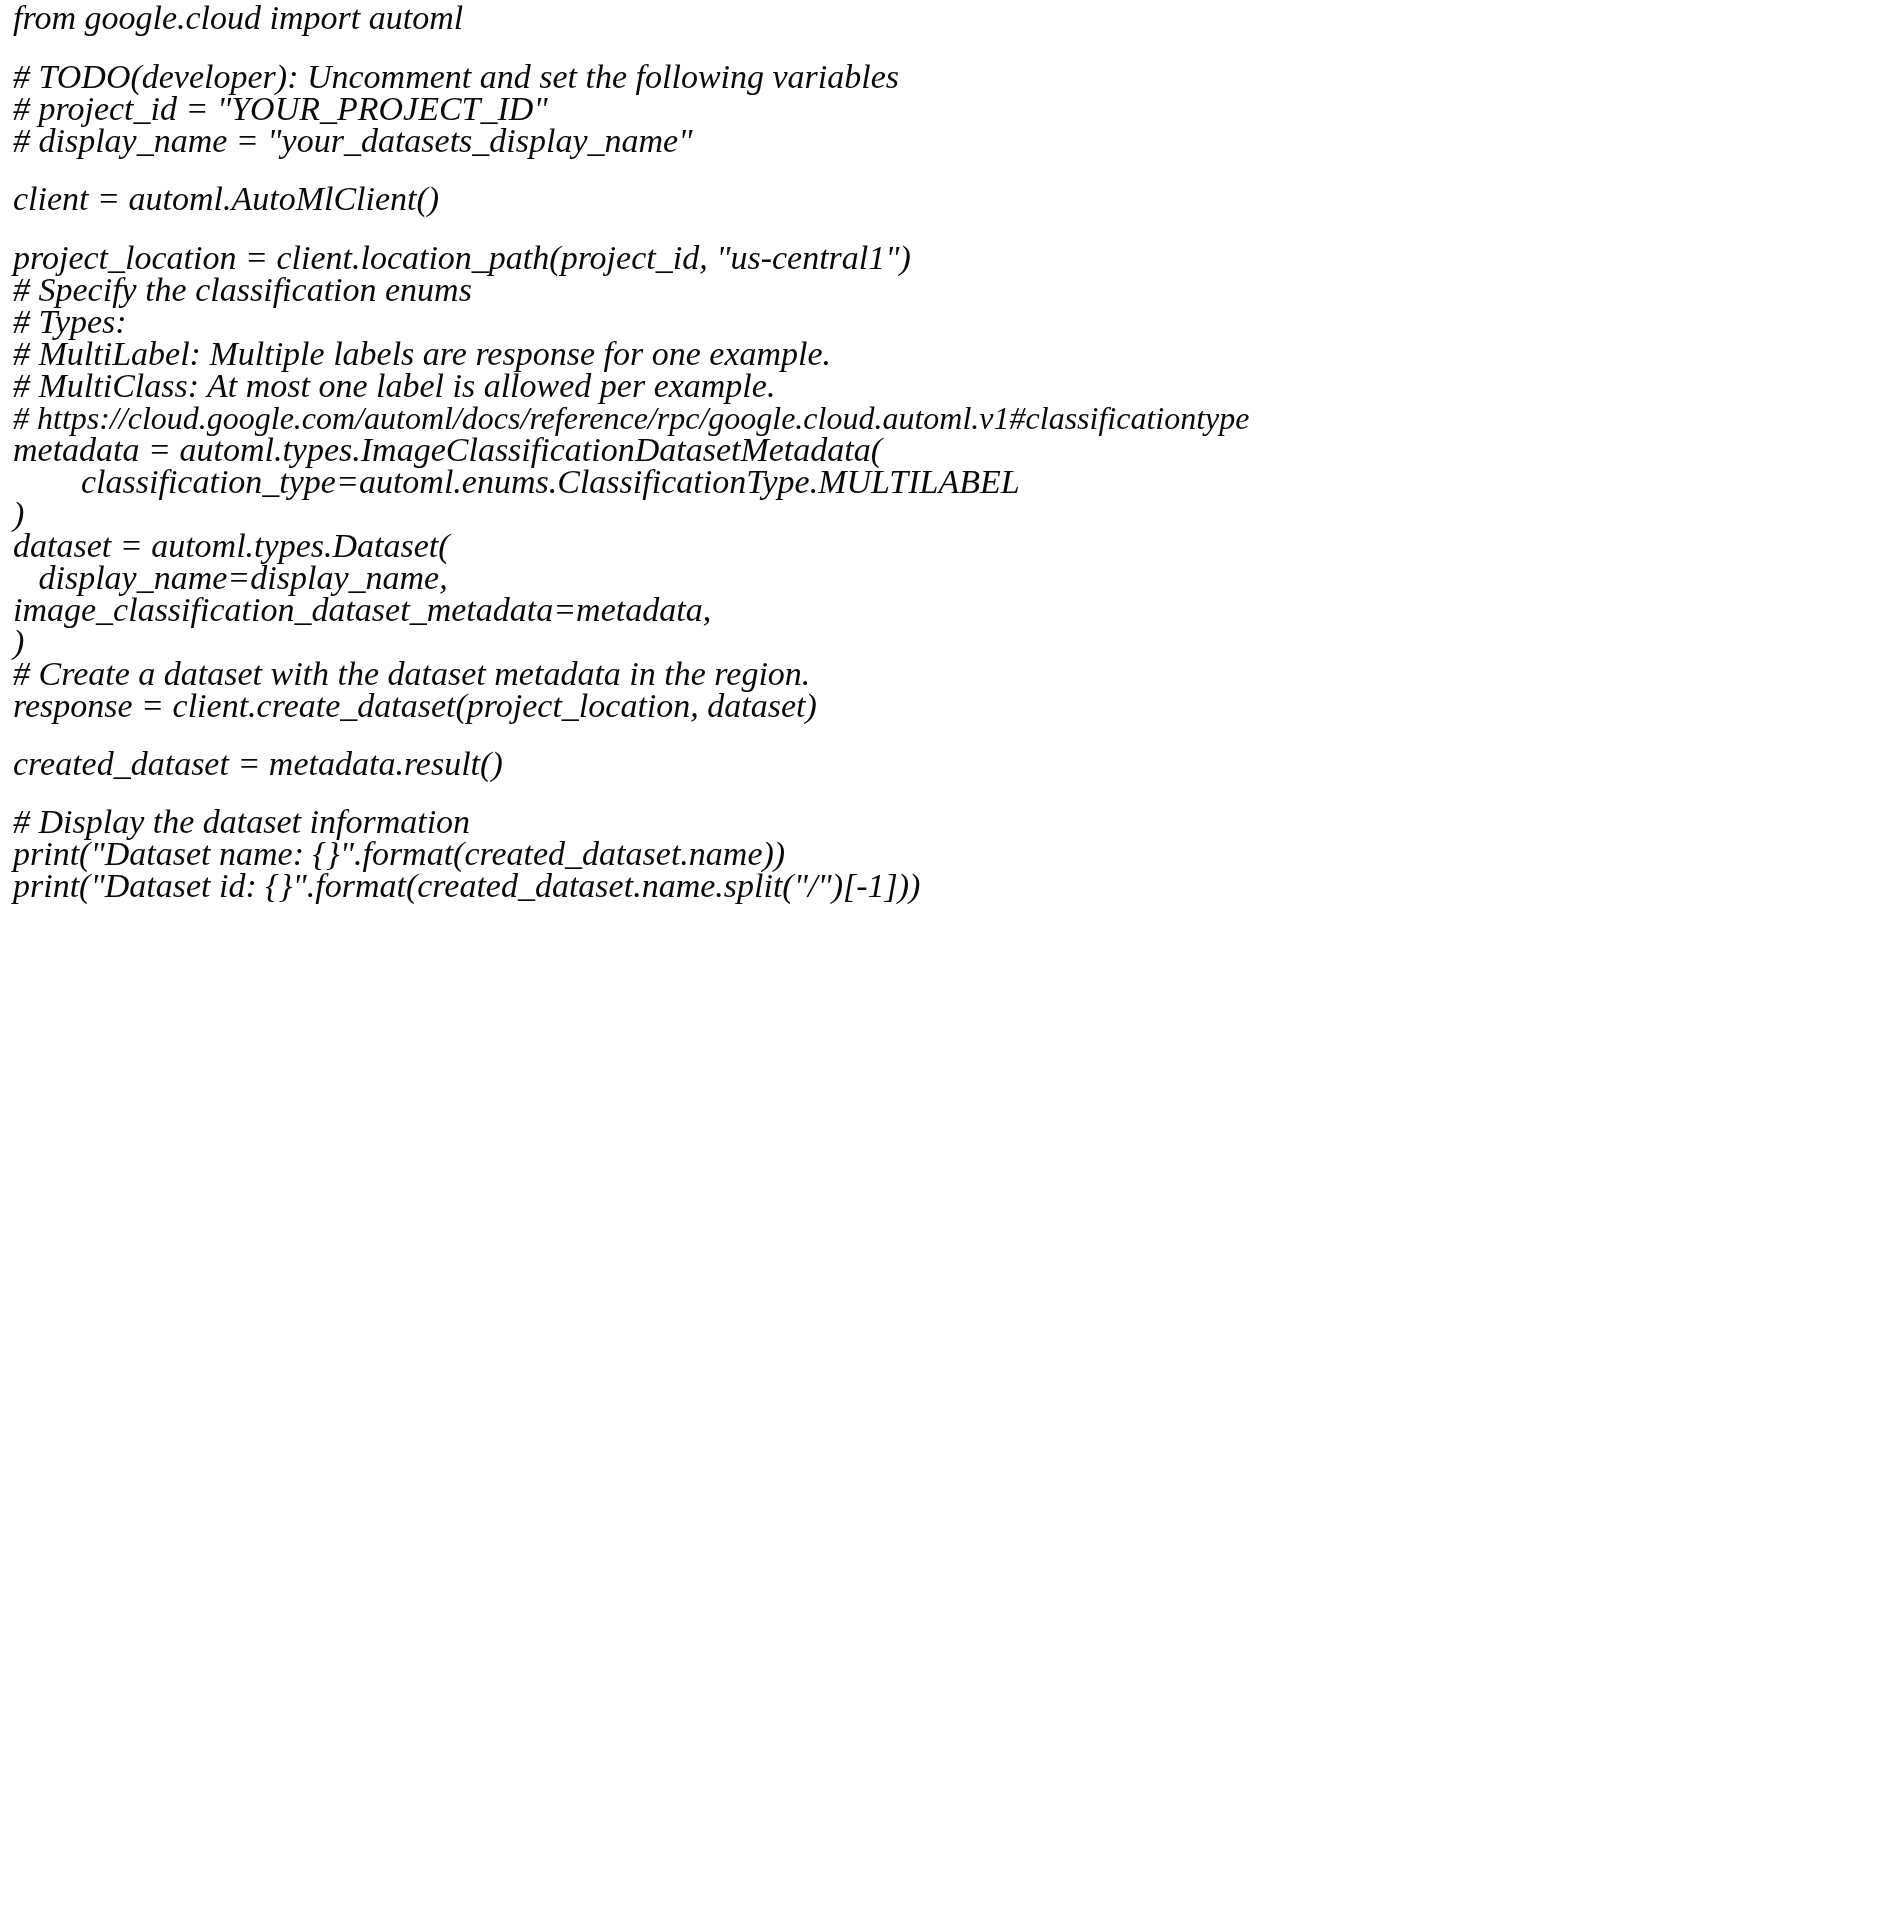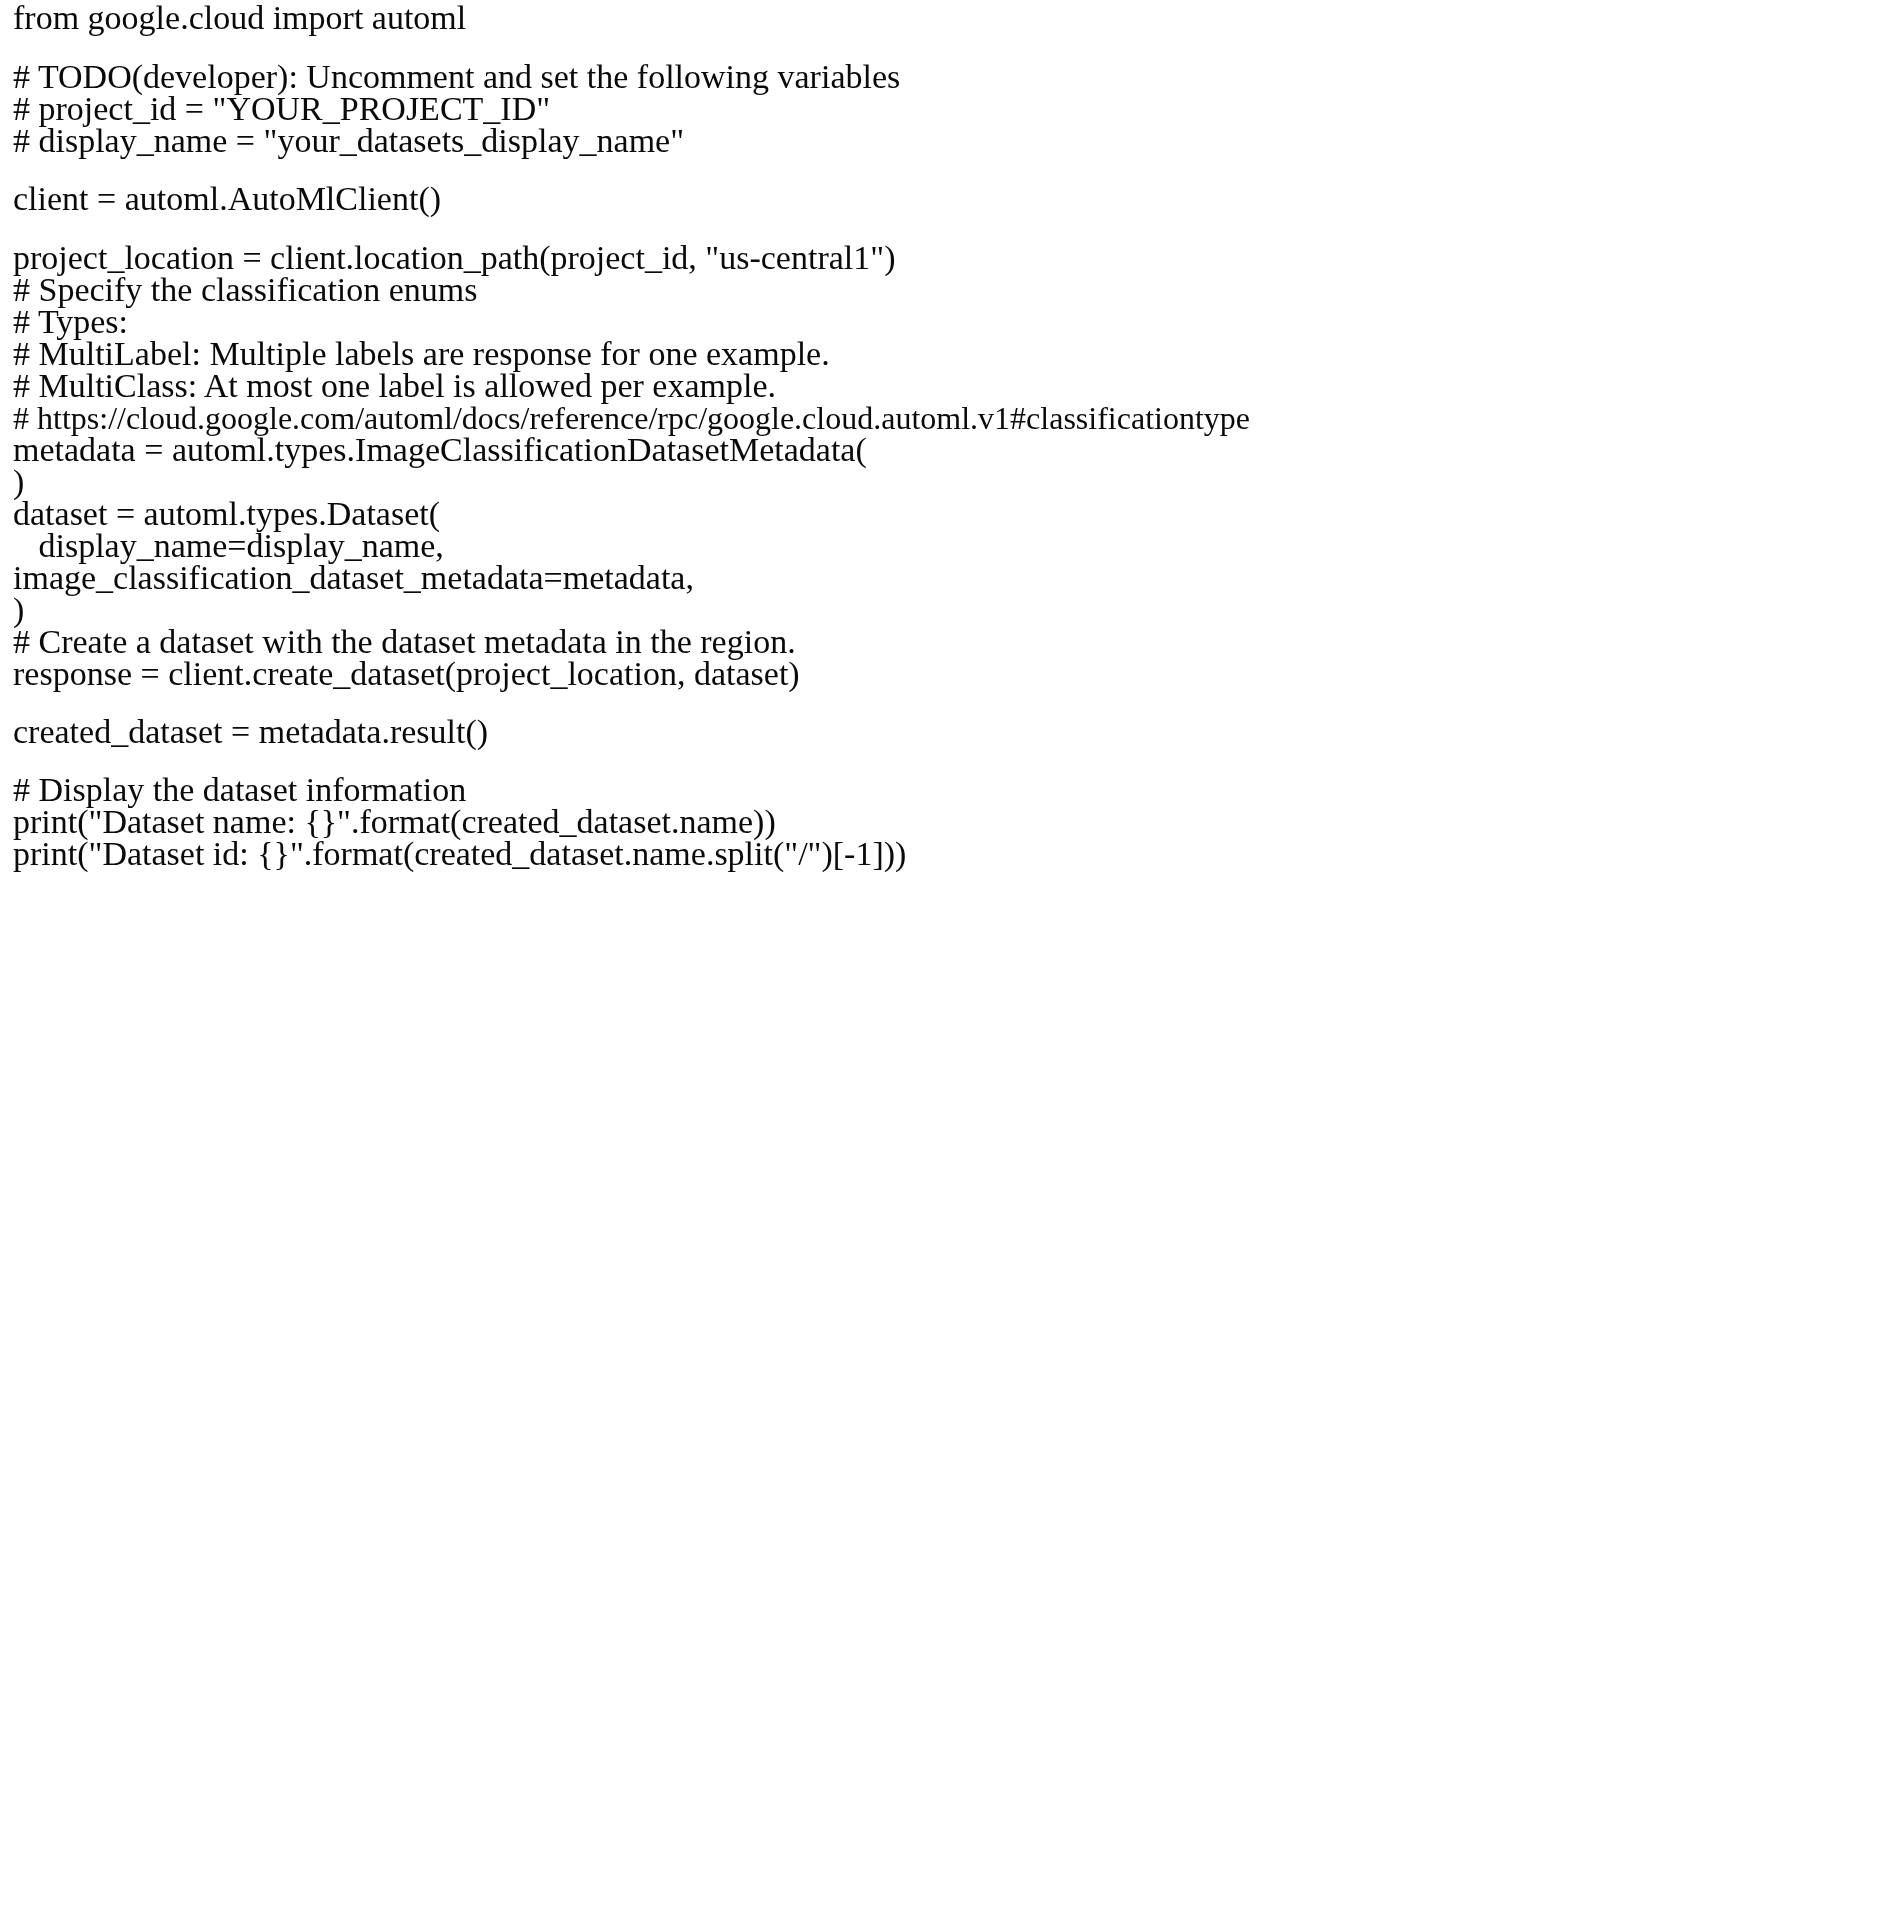--- a/index.html
+++ b/index.html
@@ -22,20 +22,21 @@
     width: 1880px;
   }
   .code-line {
     display: block;
     font-size: 34px;
     line-height: 32px;
     height: 32px;
     white-space: pre;
     color: #0a0a0a;
     letter-spacing: 0px;
+    font-style: italic;
   }
   .code-line.blank {
     height: 26.4px;
     line-height: 26.4px;
   }
   .code-line.wide {
     font-size: 32px;
   }
 </style>
 </head>
@@ -50,20 +51,21 @@
     <span class="code-line blank"></span>
     <span class="code-line">client = automl.AutoMlClient()</span>
     <span class="code-line blank"></span>
     <span class="code-line">project_location = client.location_path(project_id, "us-central1")</span>
     <span class="code-line"># Specify the classification enums</span>
     <span class="code-line"># Types:</span>
     <span class="code-line"># MultiLabel: Multiple labels are response for one example.</span>
     <span class="code-line"># MultiClass: At most one label is allowed per example.</span>
     <span class="code-line wide"># https://cloud.google.com/automl/docs/reference/rpc/google.cloud.automl.v1#classificationtype</span>
     <span class="code-line">metadata = automl.types.ImageClassificationDatasetMetadata(</span>
+    <span class="code-line">        classification_type=automl.enums.ClassificationType.MULTILABEL</span>
     <span class="code-line">)</span>
     <span class="code-line">dataset = automl.types.Dataset(</span>
     <span class="code-line">   display_name=display_name,</span>
     <span class="code-line">image_classification_dataset_metadata=metadata,</span>
     <span class="code-line">)</span>
     <span class="code-line"># Create a dataset with the dataset metadata in the region.</span>
     <span class="code-line">response = client.create_dataset(project_location, dataset)</span>
     <span class="code-line blank"></span>
     <span class="code-line">created_dataset = metadata.result()</span>
     <span class="code-line blank"></span>

